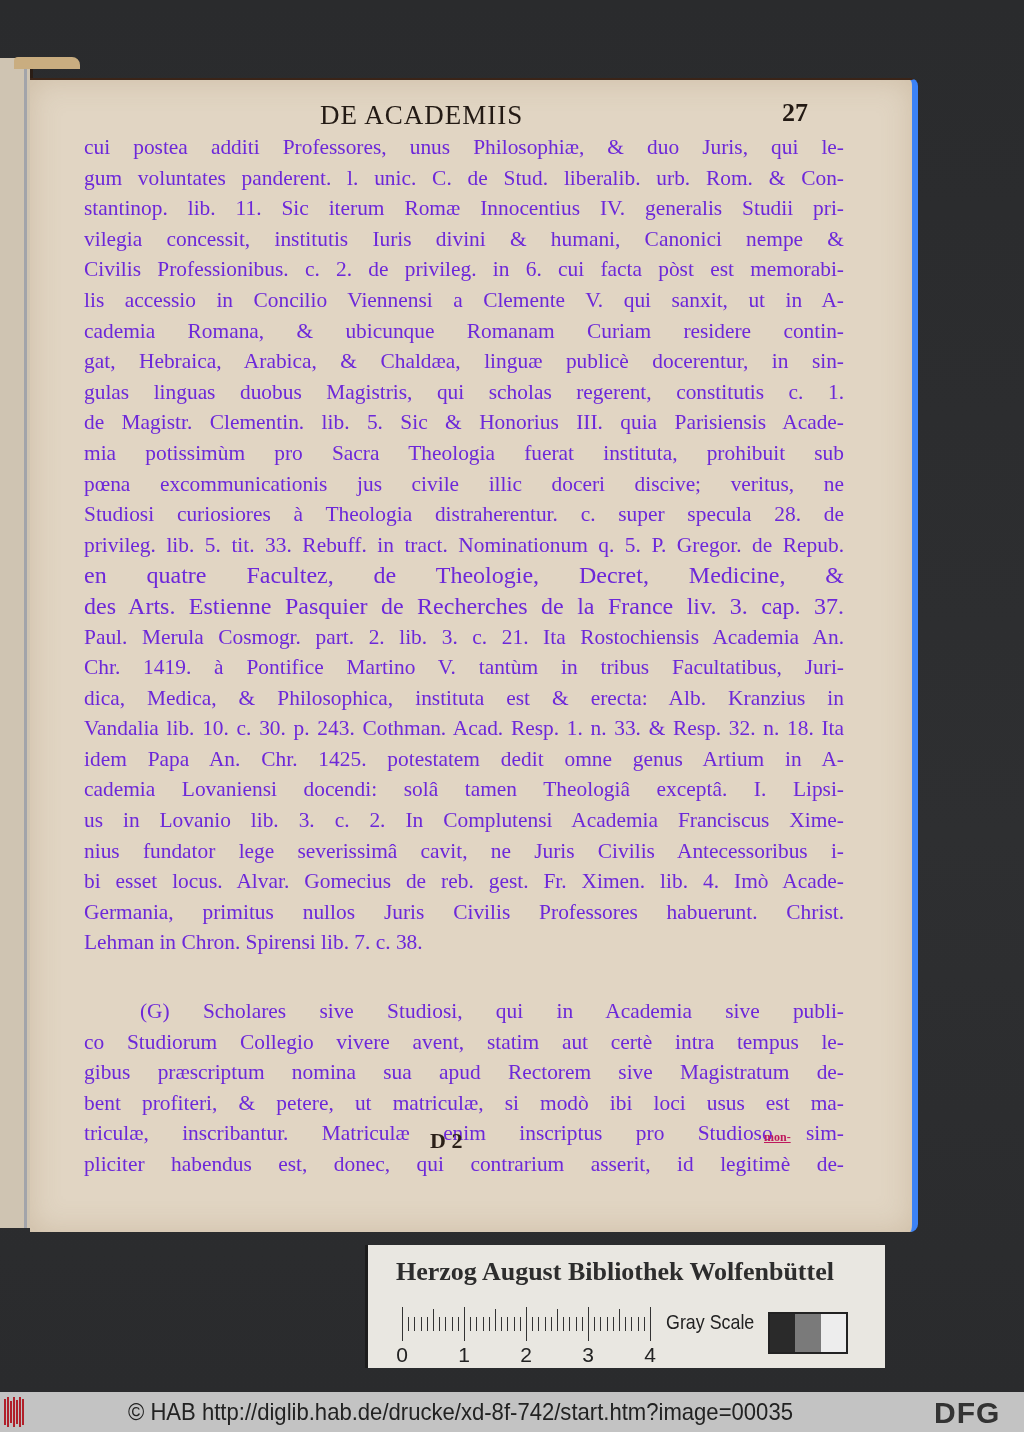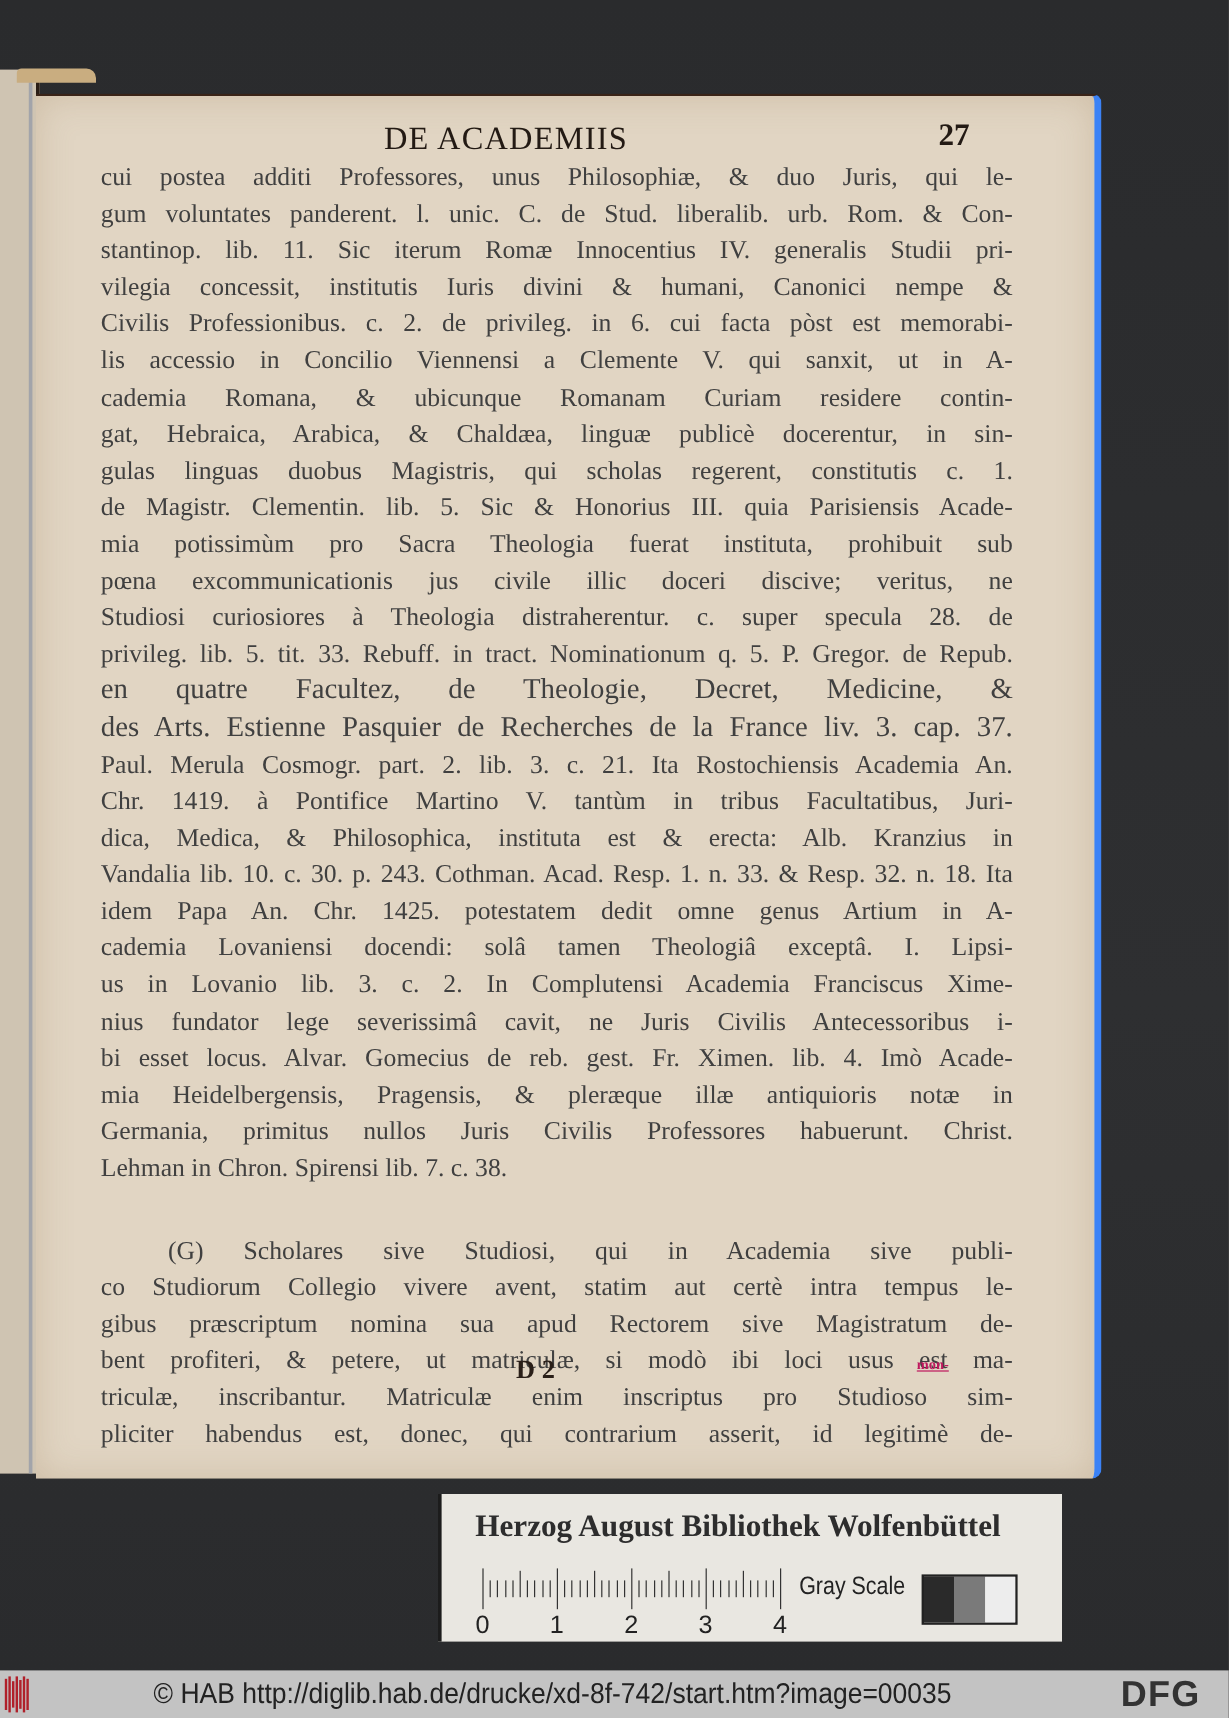--- a/index.html
+++ b/index.html
@@ -4,21 +4,21 @@
 <style>
   html,body{margin:0;padding:0;}
   body{width:1024px;height:1432px;position:relative;overflow:hidden;background:#2b2c2e;font-family:"Liberation Serif",serif;}
   .bg{position:absolute;left:0;top:0;width:1024px;height:1392px;background:linear-gradient(180deg,#2a2b2d 0%,#2e2f31 60%,#2a2b2d 100%);}
   .prev-page{position:absolute;left:0;top:58px;width:30px;height:1170px;background:#cfc4b2;border-right:3px solid #2a1d15;}
   .prev-page .edge{position:absolute;left:24px;top:0;width:3px;height:100%;background:#8f97a6;opacity:.7;}
   .prev-tab{position:absolute;left:14px;top:57px;width:66px;height:12px;background:#c9ad80;border-radius:4px 8px 0 0;}
   .page{position:absolute;left:30px;top:78px;width:882px;height:1152px;background:#e1d5c3;border-radius:0 8px 8px 0;box-shadow:inset 0 0 30px rgba(150,120,80,.25);border-top:2px solid #3a2418;border-right:6px solid #3b82f6;}
   .running-head{position:absolute;left:290px;top:20px;font-size:27px;letter-spacing:1px;color:#231a14;}
   .folio{position:absolute;left:752px;top:18px;font-size:26px;color:#231a14;font-weight:bold;text-align:right;}
-  .text{position:absolute;left:54px;top:52px;width:760px;color:#404040;font-size:21.4px;line-height:30.6px;text-align:justify;}
+  .text{position:absolute;left:54px;top:52px;width:760px;color:#6d28d9;font-size:21.4px;line-height:30.6px;text-align:justify;}
   .text p{margin:0;}
   .line{display:block;white-space:nowrap;text-align-last:justify;}
   .para2{margin-top:38px !important;}
   .indent{padding-left:56px;}
   .sig{position:absolute;left:400px;top:1048px;font-size:22px;font-weight:bold;color:#2a1f18;}
   .catch{position:absolute;left:734px;top:1050px;font-size:12px;font-weight:bold;color:#be185d;text-decoration:underline;}
   .card{position:absolute;left:365px;top:1245px;width:517px;height:123px;background:#e9e7e1;border-left:3px solid #1c1c1c;}
   .card-title{position:absolute;left:28px;top:12px;font-family:"Liberation Serif",serif;font-weight:bold;font-size:26px;color:#2d2d2d;white-space:nowrap;}
   .ruler{position:absolute;left:34px;top:62px;width:252px;height:34px;}
   .ruler .tick{position:absolute;bottom:0;width:1px;background:#333;}
@@ -66,21 +66,20 @@
         <span class="line" style="font-size: 24px;">des Arts. Estienne Pasquier de Recherches de la France liv. 3. cap. 37.</span>
         <span class="line">Paul. Merula Cosmogr. part. 2. lib. 3. c. 21. Ita Rostochiensis Academia An.</span>
         <span class="line">Chr. 1419. à Pontifice Martino V. tantùm in tribus Facultatibus, Juri-</span>
         <span class="line">dica, Medica, &amp; Philosophica, instituta est &amp; erecta: Alb. Kranzius in</span>
         <span class="line">Vandalia lib. 10. c. 30. p. 243. Cothman. Acad. Resp. 1. n. 33. &amp; Resp. 32. n. 18. Ita</span>
         <span class="line">idem Papa An. Chr. 1425. potestatem dedit omne genus Artium in A-</span>
         <span class="line">cademia Lovaniensi docendi: solâ tamen Theologiâ exceptâ. I. Lipsi-</span>
         <span class="line">us in Lovanio lib. 3. c. 2. In Complutensi Academia Franciscus Xime-</span>
         <span class="line">nius fundator lege severissimâ cavit, ne Juris Civilis Antecessoribus i-</span>
         <span class="line">bi esset locus. Alvar. Gomecius de reb. gest. Fr. Ximen. lib. 4. Imò Acade-</span>
-        <span class="line">mia Heidelbergensis, Pragensis, &amp; pleræque illæ antiquioris notæ in</span>
         <span class="line">Germania, primitus nullos Juris Civilis Professores habuerunt. Christ.</span>
         <span class="line" style="text-align-last: left;">Lehman in Chron. Spirensi lib. 7. c. 38.</span>
       </p>
     <p id="para2" class="para2">
         <span class="line indent">(G) Scholares sive Studiosi, qui in Academia sive publi-</span>
         <span class="line">co Studiorum Collegio vivere avent, statim aut certè intra tempus le-</span>
         <span class="line">gibus præscriptum nomina sua apud Rectorem sive Magistratum de-</span>
         <span class="line">bent profiteri, &amp; petere, ut matriculæ, si modò ibi loci usus est ma-</span>
         <span class="line">triculæ, inscribantur. Matriculæ enim inscriptus pro Studioso sim-</span>
         <span class="line">pliciter habendus est, donec, qui contrarium asserit, id legitimè de-</span>

